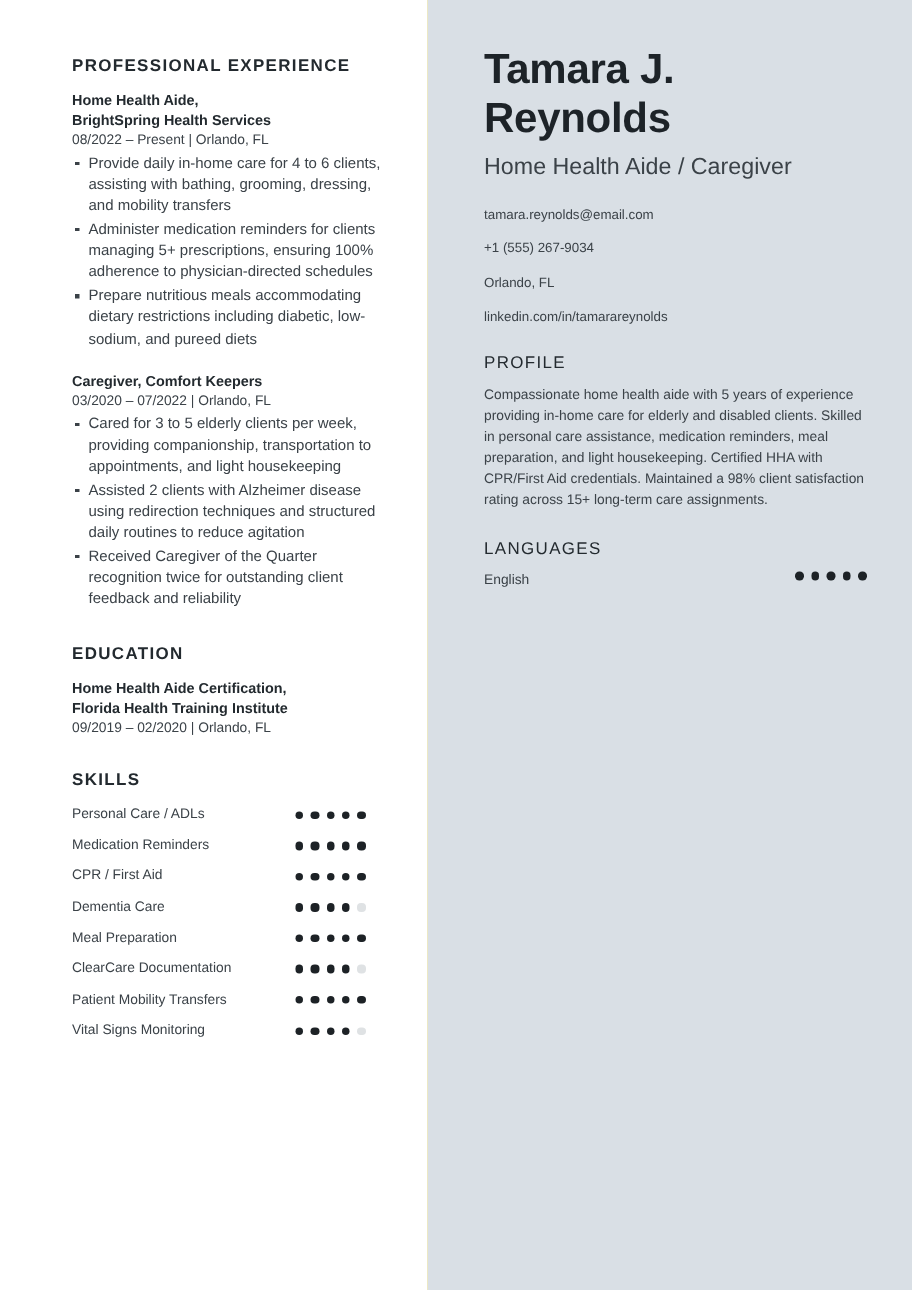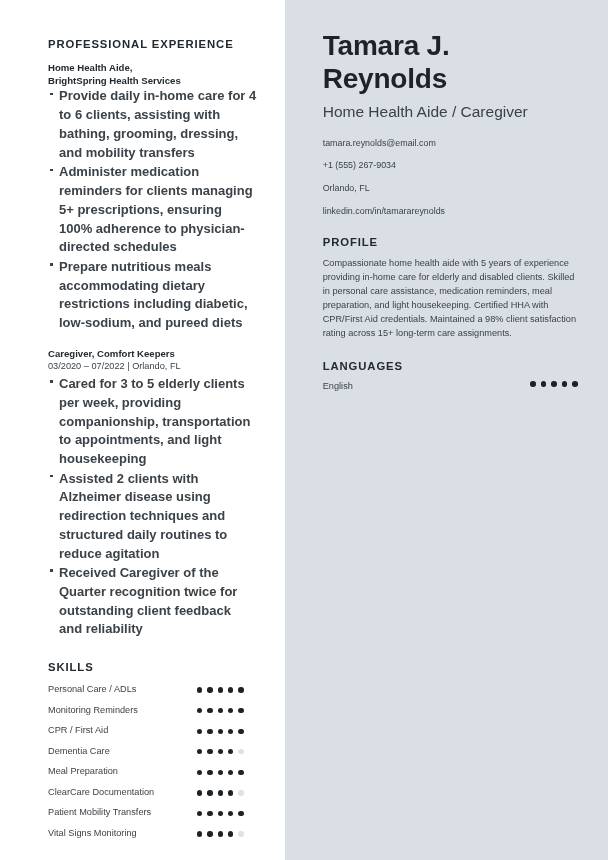--- a/index.html
+++ b/index.html
@@ -53,25 +53,24 @@
     margin: 0 0 2px 0;
   }
   ul.bullets {
     list-style: none;
     margin: 0;
     padding: 0;
   }
   ul.bullets li {
     position: relative;
     padding-left: 11px;
-    font-size: 13px;
+    font-size: 10px;
     line-height: 1.44;
     color: #3b4248;
     margin-bottom: 1px;
-    font-weight: bold;
   }
   ul.bullets li::before {
     content: "";
     position: absolute;
     left: 2px;
     top: 5.2px;
     width: 2.6px;
     height: 2.6px;
     background: #3b4248;
   }
@@ -137,21 +136,21 @@
   }
   .contact-line {
     font-size: 8.9px;
     color: #3b4248;
     line-height: 1.3;
     margin-bottom: 11px;
   }
   .right-section { margin-top: 19px; }
   .right-heading {
     font-size: 11.3px;
-    font-weight: bold;
+    font-weight: normal;
     letter-spacing: 0.9px;
     color: #232a2f;
     text-transform: uppercase;
     margin: 0 0 9px 0;
   }
   .profile-text {
     font-size: 9.2px;
     line-height: 1.52;
     color: #3b4248;
     margin: 0;
@@ -175,54 +174,65 @@
 <div class="page">
 
   <div class="left-col">
 
     <div class="section">
       <div class="section-heading">PROFESSIONAL EXPERIENCE</div>
       <div id="jobs-container">
           <div class="job">
             <div class="job-title">Home Health Aide,</div>
             <div class="job-title">BrightSpring Health Services</div>
+            <div class="job-meta">08/2022 – Present | Orlando, FL</div>
             <ul class="bullets">
               <li>Provide daily in-home care for 4 to 6 clients, assisting with bathing, grooming, dressing, and mobility transfers</li>
               <li>Administer medication reminders for clients managing 5+ prescriptions, ensuring 100% adherence to physician-directed schedules</li>
               <li>Prepare nutritious meals accommodating dietary restrictions including diabetic, low-sodium, and pureed diets</li>
             </ul>
           </div>
           <div class="job">
             <div class="job-title">Caregiver, Comfort Keepers</div>
             <div class="job-meta">03/2020 – 07/2022 | Orlando, FL</div>
             <ul class="bullets">
               <li>Cared for 3 to 5 elderly clients per week, providing companionship, transportation to appointments, and light housekeeping</li>
               <li>Assisted 2 clients with Alzheimer disease using redirection techniques and structured daily routines to reduce agitation</li>
               <li>Received Caregiver of the Quarter recognition twice for outstanding client feedback and reliability</li>
             </ul>
           </div>
         </div>
     </div>
 
+    <div class="section">
+      <div class="section-heading">EDUCATION</div>
+      <div id="edu-container">
+          <div>
+            <div class="edu-title">Home Health Aide Certification,</div>
+            <div class="edu-title">Florida Health Training Institute</div>
+            <div class="edu-meta">09/2019 – 02/2020 | Orlando, FL</div>
+          </div>
+        </div>
+    </div>
 
     <div class="section">
       <div class="section-heading">SKILLS</div>
       <div id="skills-container">
           <div class="skill-row">
             <span class="skill-name">Personal Care / ADLs</span>
             <div class="dots">
               <span class="dot"></span>
               <span class="dot"></span>
               <span class="dot"></span>
               <span class="dot"></span>
               <span class="dot"></span>
             </div>
           </div>
           <div class="skill-row">
-            <span class="skill-name">Monitoring Reminders</span>
+            <span class="skill-name">Medication Reminders</span>
             <div class="dots">
               <span class="dot"></span>
               <span class="dot"></span>
               <span class="dot"></span>
               <span class="dot"></span>
               <span class="dot"></span>
             </div>
           </div>
           <div class="skill-row">
             <span class="skill-name">CPR / First Aid</span>

